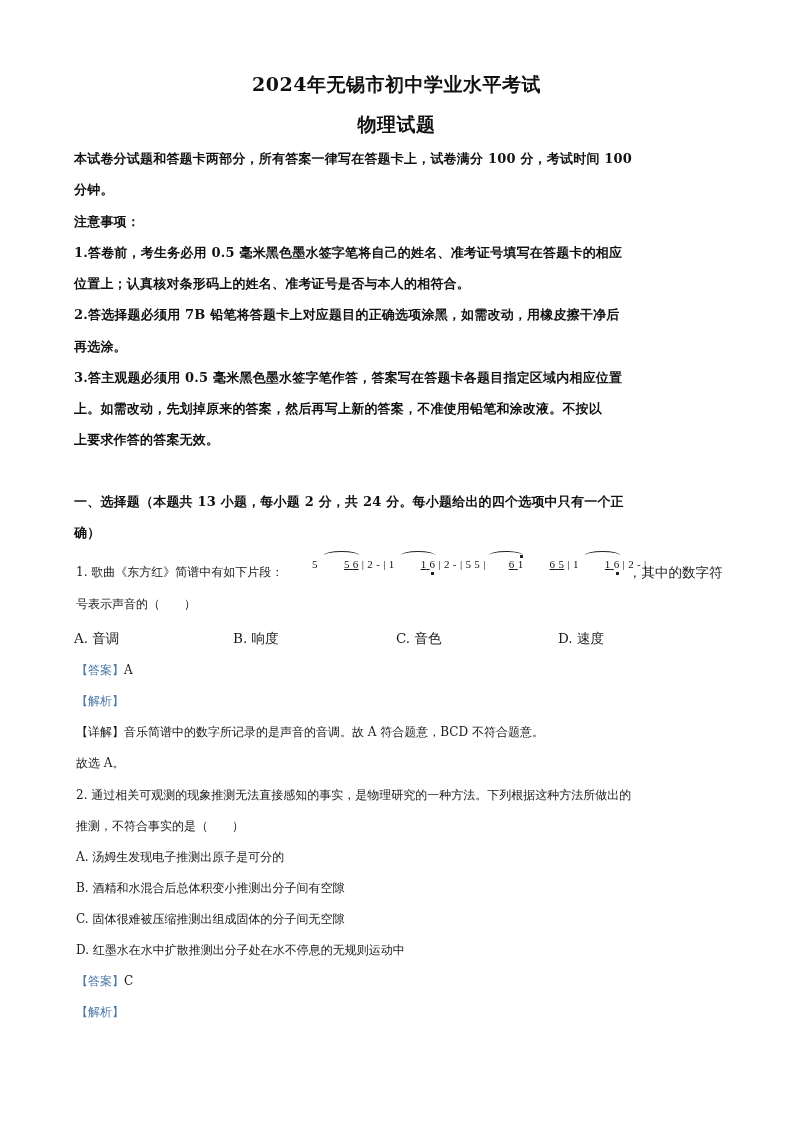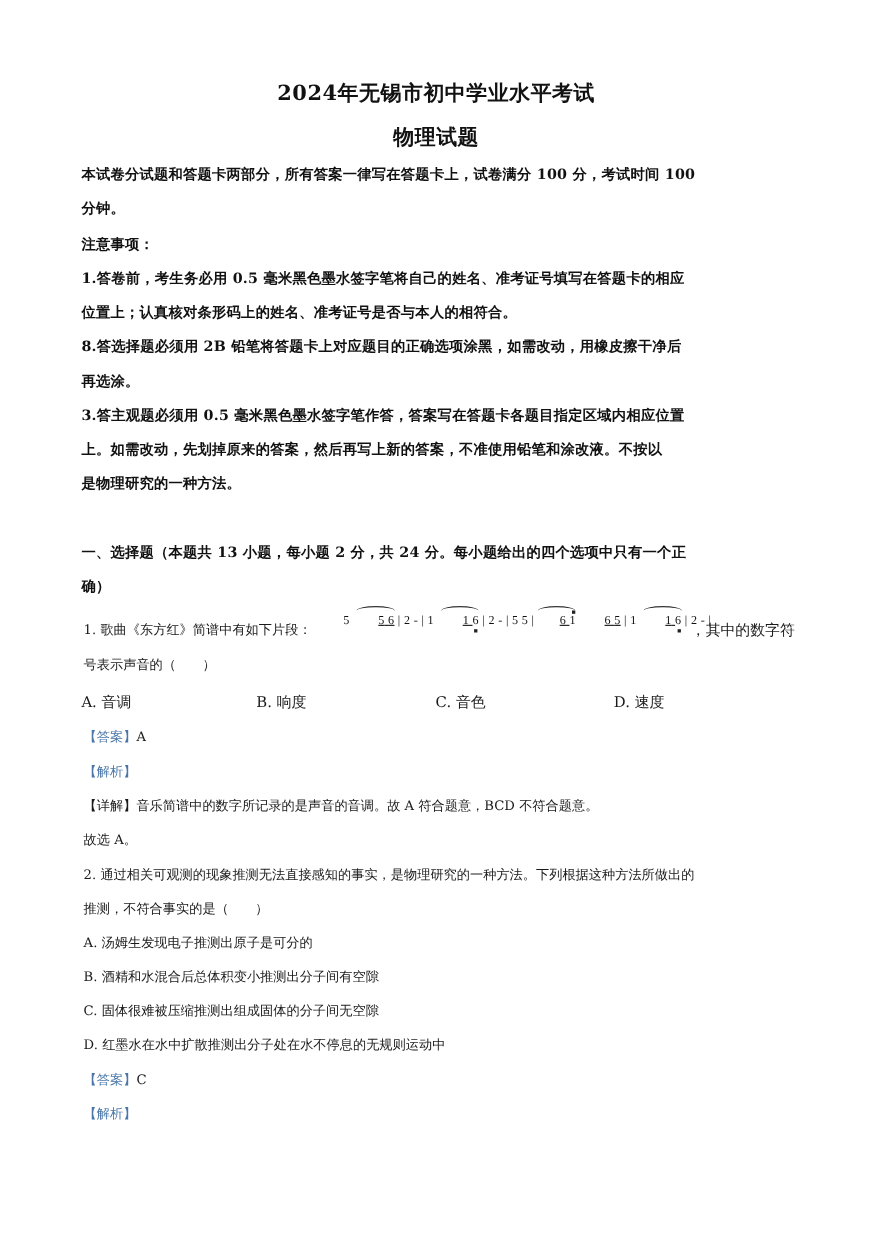--- a/index.html
+++ b/index.html
@@ -54,25 +54,25 @@
 <div class="page">
 
   <div class="title t1">2024年无锡市初中学业水平考试</div>
   <div class="title t2">物理试题</div>
 
   <div class="bline" style="top:150px">本试卷分试题和答题卡两部分，所有答案一律写在答题卡上，试卷满分 100 分，考试时间 100</div>
   <div class="bline" style="top:181px">分钟。</div>
   <div class="bline" style="top:213px">注意事项：</div>
   <div class="bline" style="top:244px">1.答卷前，考生务必用 0.5 毫米黑色墨水签字笔将自己的姓名、准考证号填写在答题卡的相应</div>
   <div class="bline" style="top:275px">位置上；认真核对条形码上的姓名、准考证号是否与本人的相符合。</div>
-  <div class="bline" style="top:306px">8.答选择题必须用 2B 铅笔将答题卡上对应题目的正确选项涂黑，如需改动，用橡皮擦干净后</div>
+  <div class="bline" style="top:306px">2.答选择题必须用 7B 铅笔将答题卡上对应题目的正确选项涂黑，如需改动，用橡皮擦干净后</div>
   <div class="bline" style="top:338px">再选涂。</div>
   <div class="bline" style="top:369px">3.答主观题必须用 0.5 毫米黑色墨水签字笔作答，答案写在答题卡各题目指定区域内相应位置</div>
   <div class="bline" style="top:400px">上。如需改动，先划掉原来的答案，然后再写上新的答案，不准使用铅笔和涂改液。不按以</div>
-  <div class="bline" style="top:431px">是物理研究的一种方法。</div>
+  <div class="bline" style="top:431px">上要求作答的答案无效。</div>
   <div class="bline" style="top:493px">一、选择题（本题共 13 小题，每小题 2 分，共 24 分。每小题给出的四个选项中只有一个正</div>
   <div class="bline" style="top:524px">确）</div>
 
   <div class="line" style="top:564px; width:240px">1. 歌曲《东方红》简谱中有如下片段：</div>
 
   <div class="score">
     <span>5</span>&nbsp;
     <span class="u arc"><span>5</span>&nbsp;<span>6</span></span>
     <span>|</span> <span>2</span> <span>-</span> <span>|</span>
     <span>1</span>&nbsp;

